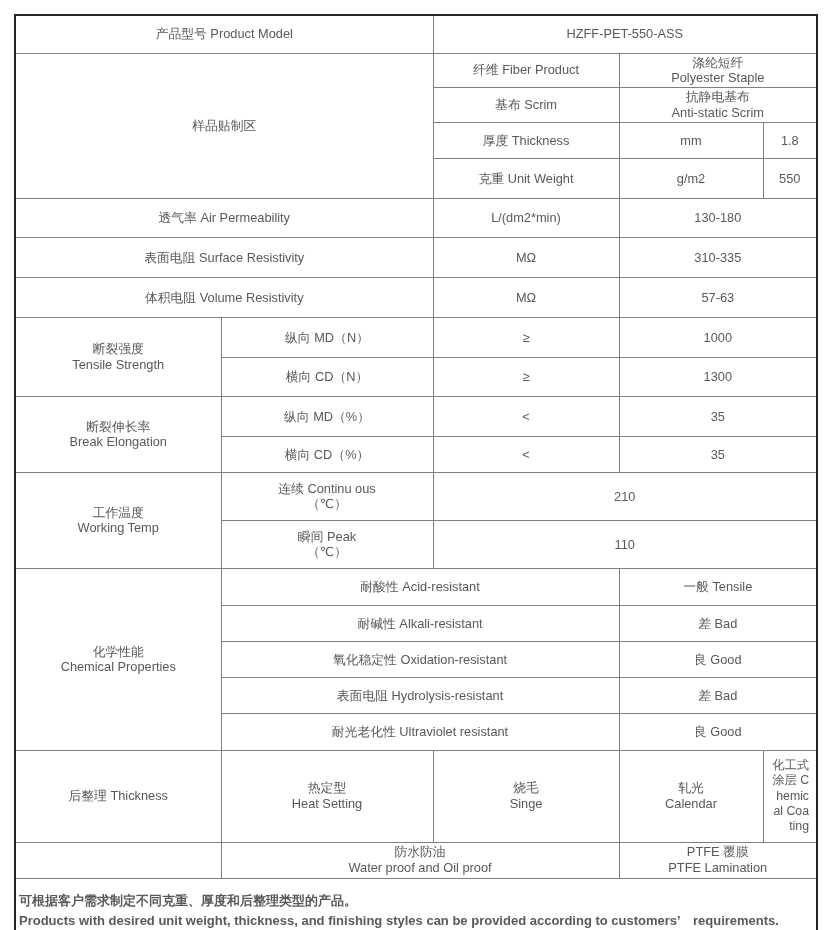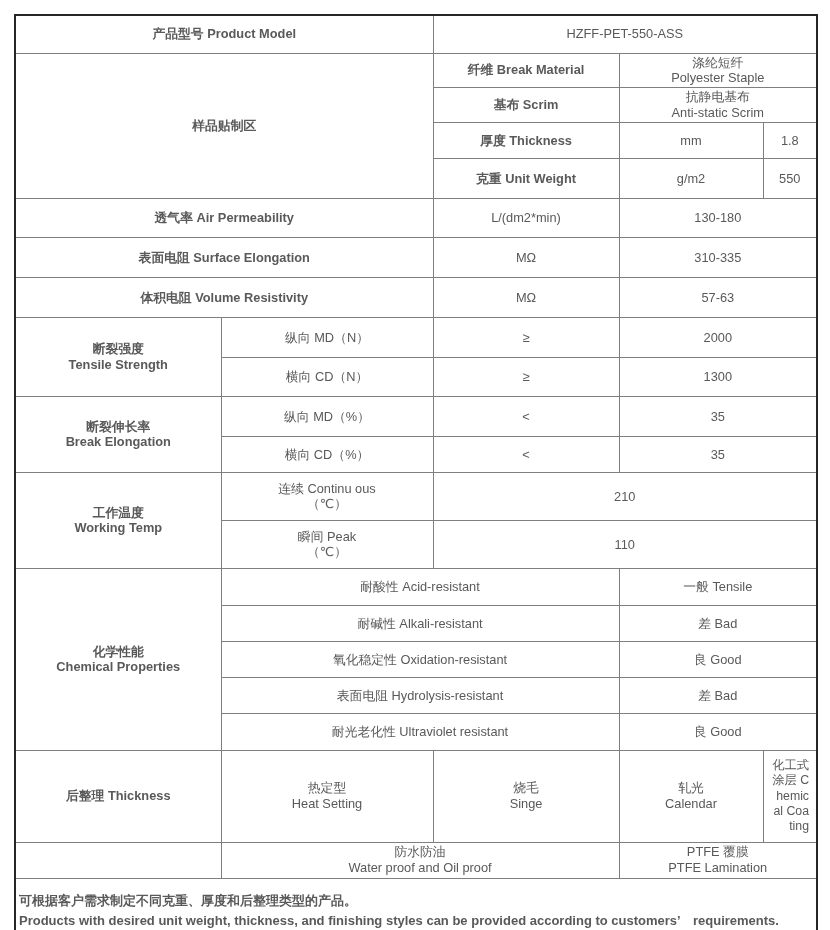--- a/index.html
+++ b/index.html
@@ -25,21 +25,21 @@
   td {
     border: 1px solid #7f7f7f;
     text-align: center;
     vertical-align: middle;
     font-size: 12.8px;
     line-height: 1.24;
     color: #595959;
     white-space: pre-line;
     padding: 1px 2px;
   }
-  td.b { font-weight: bold; margin-left: 48px; }
+  td.b { font-weight: normal; margin-left: 48px; }
   td.wrapnarrow {
     white-space: normal;
     word-break: break-all;
     font-size: 12.3px;
     padding: 7px;
     line-height: 1.25;
     text-align: right;
   }
   td.footer-cell {
     text-align: left;
@@ -67,21 +67,21 @@
     </colgroup>
 
     <tbody>
         <tr class="h38">
       <td colspan="2" class="b">产品型号 Product Model</td>
       <td colspan="3">HZFF-PET-550-ASS</td>
     </tr>
 
     <tr class="h34">
       <td colspan="2" rowspan="4" class="b">样品贴制区</td>
-      <td class="b">纤维 Break Material</td>
+      <td class="b">纤维 Fiber Product</td>
       <td colspan="2">涤纶短纤
 Polyester Staple</td>
     </tr>
     <tr class="h34">
       <td class="b">基布 Scrim</td>
       <td colspan="2">抗静电基布
 Anti-static Scrim</td>
     </tr>
     <tr class="h36">
       <td class="b">厚度 Thickness</td>
@@ -93,36 +93,36 @@
       <td>g/m2</td>
       <td>550</td>
     </tr>
 
     <tr class="h39">
       <td colspan="2" class="b">透气率 Air Permeability</td>
       <td>L/(dm2*min)</td>
       <td colspan="2">130-180</td>
     </tr>
     <tr class="h40">
-      <td colspan="2" class="b">表面电阻 Surface Elongation</td>
+      <td colspan="2" class="b">表面电阻 Surface Resistivity</td>
       <td>MΩ</td>
       <td colspan="2">310-335</td>
     </tr>
     <tr class="h40">
       <td colspan="2" class="b">体积电阻 Volume Resistivity</td>
       <td>MΩ</td>
       <td colspan="2">57-63</td>
     </tr>
 
     <tr class="h40">
       <td rowspan="2" class="b">断裂强度
 Tensile Strength</td>
       <td>纵向 MD（N）</td>
       <td>≥</td>
-      <td colspan="2">2000</td>
+      <td colspan="2">1000</td>
     </tr>
     <tr class="h39">
       <td>横向 CD（N）</td>
       <td>≥</td>
       <td colspan="2">1300</td>
     </tr>
 
     <tr class="h40">
       <td rowspan="2" class="b">断裂伸长率
 Break Elongation</td>

